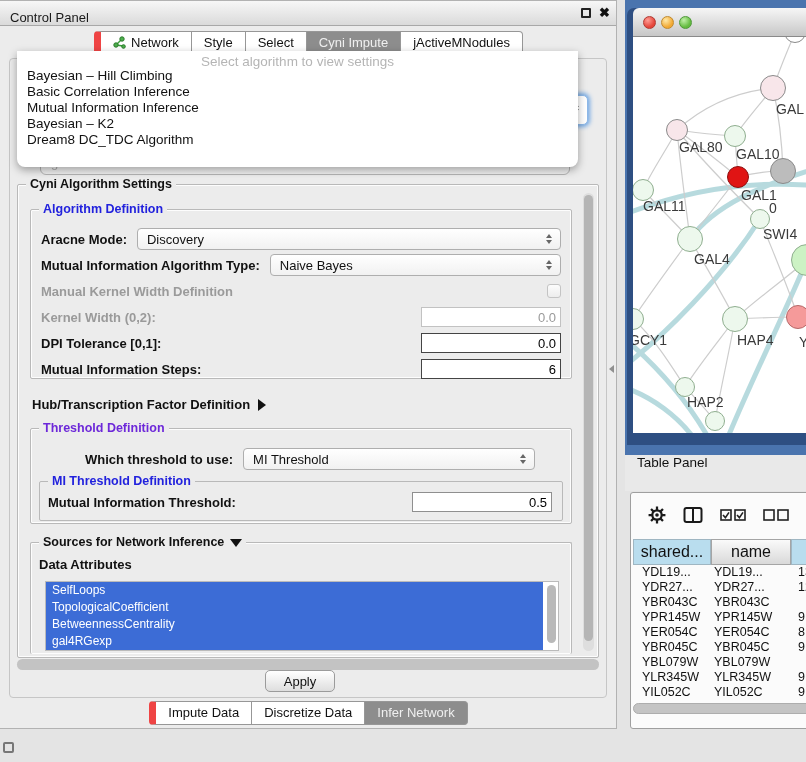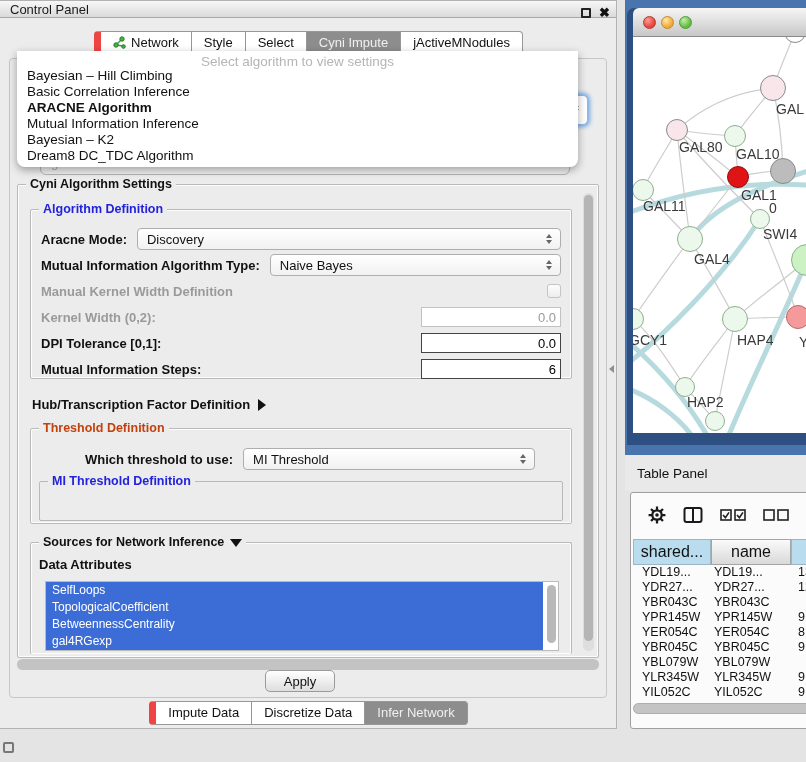--- a/index.html
+++ b/index.html
@@ -3,21 +3,21 @@
 <meta charset="utf-8">
 <style>
   * { margin:0; padding:0; box-sizing:border-box; }
   body { background:#cfcfcf; }
   #root { position:relative; width:806px; height:762px; overflow:hidden;
           background:#e4e4e4; font-family:"Liberation Sans", sans-serif; color:#111; }
 
   
   .cp { position:absolute; left:0; top:7; width:617px; height:729px;
         background:#ececec; border:1px solid #b2b2b2; border-left:none; }
-  .cp-titlebar { position:relative; height:17px; border-bottom:1px solid #a8a8a8;
+  .cp-titlebar { position:relative; height:25px; border-bottom:1px solid #a8a8a8;
         background:linear-gradient(#f7f7f7,#dadada); display:flex; align-items:flex-end; }
   .cp-title { font-size:13px; padding-left:10px; color:#1a1a1a; }
   .cp-float { position:absolute; right:25px; top:7px; width:10px; height:10px;
         border:2px solid #222; border-radius:1px; cursor:pointer; }
   .cp-close { position:absolute; right:6px; top:4px; font-size:13px; font-weight:bold; color:#111; cursor:pointer; }
 
   
   .tabs { position:absolute; left:0; top:30px; width:617px; display:flex; justify-content:center; }
   .tab { background:#ffffff; border:1px solid #979797; border-left:none; padding:3px 12px 4px;
          font-size:13px; display:flex; align-items:center; gap:5px; cursor:pointer; white-space:nowrap; }
@@ -27,21 +27,21 @@
 
   .inner-panel { position:absolute; left:9px; top:57px; width:598px; height:640px;
         background:#ececec; border:1px solid #c6c6c6; border-radius:4px; }
 
   
   .group { position:absolute; border:1px solid #b9b9b9; border-radius:2px;
            box-shadow:inset 0 0 0 1px #fdfdfd; }
   .legend { position:absolute; top:-8px; left:8px; background:#ececec; padding:0 4px;
             font-size:12.5px; font-weight:bold; line-height:15px; white-space:nowrap; }
   .legend.blue { color:#2222dd; }
-  .legend.green { color:#c2410c; }
+  .legend.green { color:#6d28d9; }
 
   .rows { position:absolute; left:0; top:0; right:0; padding:16px 10px 0 10px; }
   .row { display:flex; align-items:center; height:26px; }
   .lbl { font-size:13px; font-weight:bold; white-space:nowrap; }
   .lbl.dis { color:#9a9a9a; }
 
   .combo { height:22px; background:linear-gradient(#ffffff,#f1f1f1); border:1px solid #aeaeae;
            border-radius:4px; display:flex; align-items:center; font-size:13px; padding-left:9px;
            cursor:pointer; flex:1; margin-left:10px;gap:20px; }
   .arrows { margin-left:auto; margin-right:8px; display:flex; flex-direction:column; gap:2px; }
@@ -112,21 +112,21 @@
   .light.yellow { left:28px; background:radial-gradient(circle at 35% 30%, #ffe9a8, #f2a934 65%); border:1px solid #c08a2e; }
   .light.green { left:46px; background:radial-gradient(circle at 35% 30%, #c0f0a8, #63bb3f 65%); border:1px solid #4f993a; }
   .net-content { position:relative; margin-left:6px; width:189px; height:396px; background:#ffffff; overflow:hidden; }
   .node { position:absolute; border-radius:50%; border:1.5px solid #8a8a8a; cursor:pointer; }
   .node.g { border-color:#8fae8f; }
   .node.r { border-color:#8d1010; }
   .nlabel { position:absolute; font-size:14px; color:#3a3a3a; white-space:nowrap; }
 
   
   .tp-titlebar { position:absolute; left:625px; top:455px; width:181px; height:36px; background:#e9e9e9;
-                 display:flex; align-items:center; }
+                 display:flex; align-items:flex-start; }
   .tp-title { font-size:13.5px; padding-left:12px; }
   .table-panel { position:absolute; left:630px; top:492px; width:200px; height:237px;
                  background:#fbfbfb; border:1px solid #9f9f9f; border-radius:3px; overflow:hidden; }
   .tp-toolbar { position:absolute; left:0; top:0; width:100%; height:44px; display:flex;
                 align-items:center; gap:17px; padding-left:17px; }
   .tp-toolbar svg { cursor:pointer; flex:0 0 auto; }
   .thead { position:absolute; left:2px; top:46px; display:flex; height:26px; }
   .th { display:flex; align-items:center; justify-content:center; font-size:16px;
         border:1px solid #9fb6c2; cursor:pointer; }
   .th.blue { background:#b9ddee; }
@@ -249,20 +249,24 @@
           <div class="combo">
             <span>MI Threshold</span>
             <span class="arrows">
                 <span class="arr-up"></span>
                 <span class="arr-dn"></span>
               </span>
           </div>
         </div>
         <div class="group" style="left:8px; top:52px; width:524px; height:40px; box-shadow:none;">
           <span class="legend blue">MI Threshold Definition</span>
+          <div class="row" style="position:absolute; left:8px; top:9px; right:10px; height:22px;">
+            <span class="lbl">Mutual Information Threshold:</span>
+            <input class="fld" style="border: 1px solid rgb(143, 143, 143);" readonly="" value="0.5">
+          </div>
         </div>
       </div>
 
       <div class="group" style="left:12px; top:357px; width:542px; height:112px; border-bottom:none;">
         <span class="legend">
           <span>Sources for Network Inference</span><span class="tri-down"></span>
         </span>
         <span class="lbl" style="position:absolute; left:8px; top:14px;">Data Attributes</span>
         <div class="listbox">
           <div class="litem">SelfLoops</div>
@@ -293,21 +297,20 @@
         </div>
       <div class="tab sel">
           <span>Infer Network</span>
         </div>
     </div>
 
     <div class="dropdown">
       <div class="dd-placeholder">Select algorithm to view settings</div>
       <div class="dd-item">Bayesian – Hill Climbing</div>
       <div class="dd-item">Basic Correlation Inference</div>
-      <div class="dd-item bold">ARACNE Algorithm</div>
       <div class="dd-item">Mutual Information Inference</div>
       <div class="dd-item">Bayesian – K2</div>
       <div class="dd-item">Dream8 DC_TDC Algorithm</div>
     </div>
   </div>
 
   <div class="splitter"></div>
 
   <div class="right-side">
     <div class="net-window">

